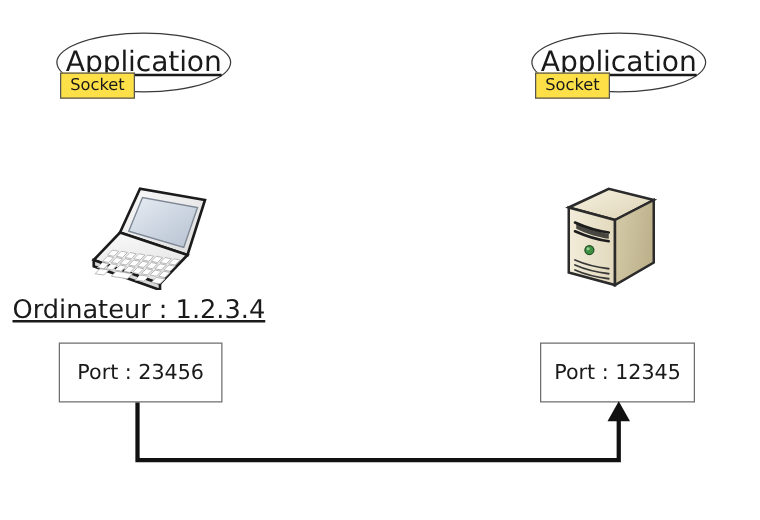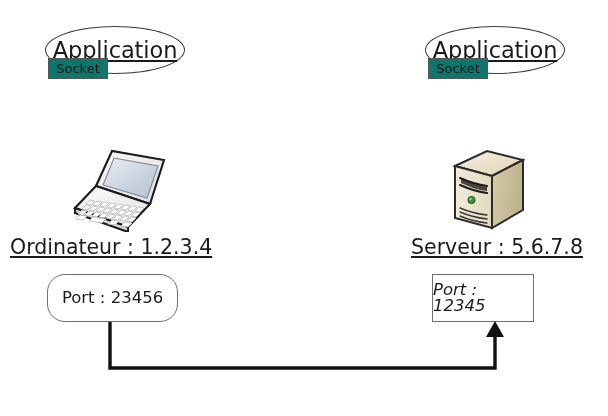--- a/index.html
+++ b/index.html
@@ -56,21 +56,21 @@
     white-space: nowrap;
     line-height: 1;
     text-decoration: underline;
   }
   .socket-box {
     position: absolute;
     left: 3px;
     top: 32px;
     width: 60px;
     height: 21px;
-    background: #0f766e;
+    background: #fde047;
     border: 1.2px solid #555555;
     box-sizing: border-box;
     display: flex;
     align-items: center;
     justify-content: center;
     font-size: 13px;
     color: #1a1a1a;
     line-height: 1;
   }
   
@@ -220,25 +220,24 @@
       <g fill="none" stroke="#3a3a3a" stroke-width="1.5" stroke-linecap="round">
         <path d="M13,60 C22,64 32,66 40,67"></path>
         <path d="M13,64 C22,68 32,70 40,71"></path>
         <path d="M13,68 C22,72 32,74 40,75"></path>
       </g>
     </svg>
   </div>
 
   <div class="node-label" style="left:10px; top:237px; width:200px;">Ordinateur : 1.2.3.4</div>
 
-  <div class="node-label" style="left:402px; top:237px; width:190px;">Serveur : 5.6.7.8</div>
-
-  <div class="port-box" style="left:47px; top:274px; width:131px; height:48px;border-radius:18px;">Port : 23456</div>
-
-  <div class="port-box" style="left:432px; top:274px; width:102px; height:48px;font-style:italic;">Port : 12345</div>
+
+  <div class="port-box" style="left:47px; top:274px; width:131px; height:48px;">Port : 23456</div>
+
+  <div class="port-box" style="left:432px; top:274px; width:124px; height:48px;">Port : 12345</div>
 
   <svg class="layer-svg" viewBox="0 0 608 416" xmlns="http://www.w3.org/2000/svg">
 
     <polyline points="110,322 110,368 495,368 495,334" fill="none" stroke="#111111" stroke-width="3.4" stroke-linejoin="miter" stroke-linecap="butt"></polyline>
 
     <polygon points="495,321 486,337 504,337" fill="#111111"></polygon>
   </svg>
 
 </div>
 

